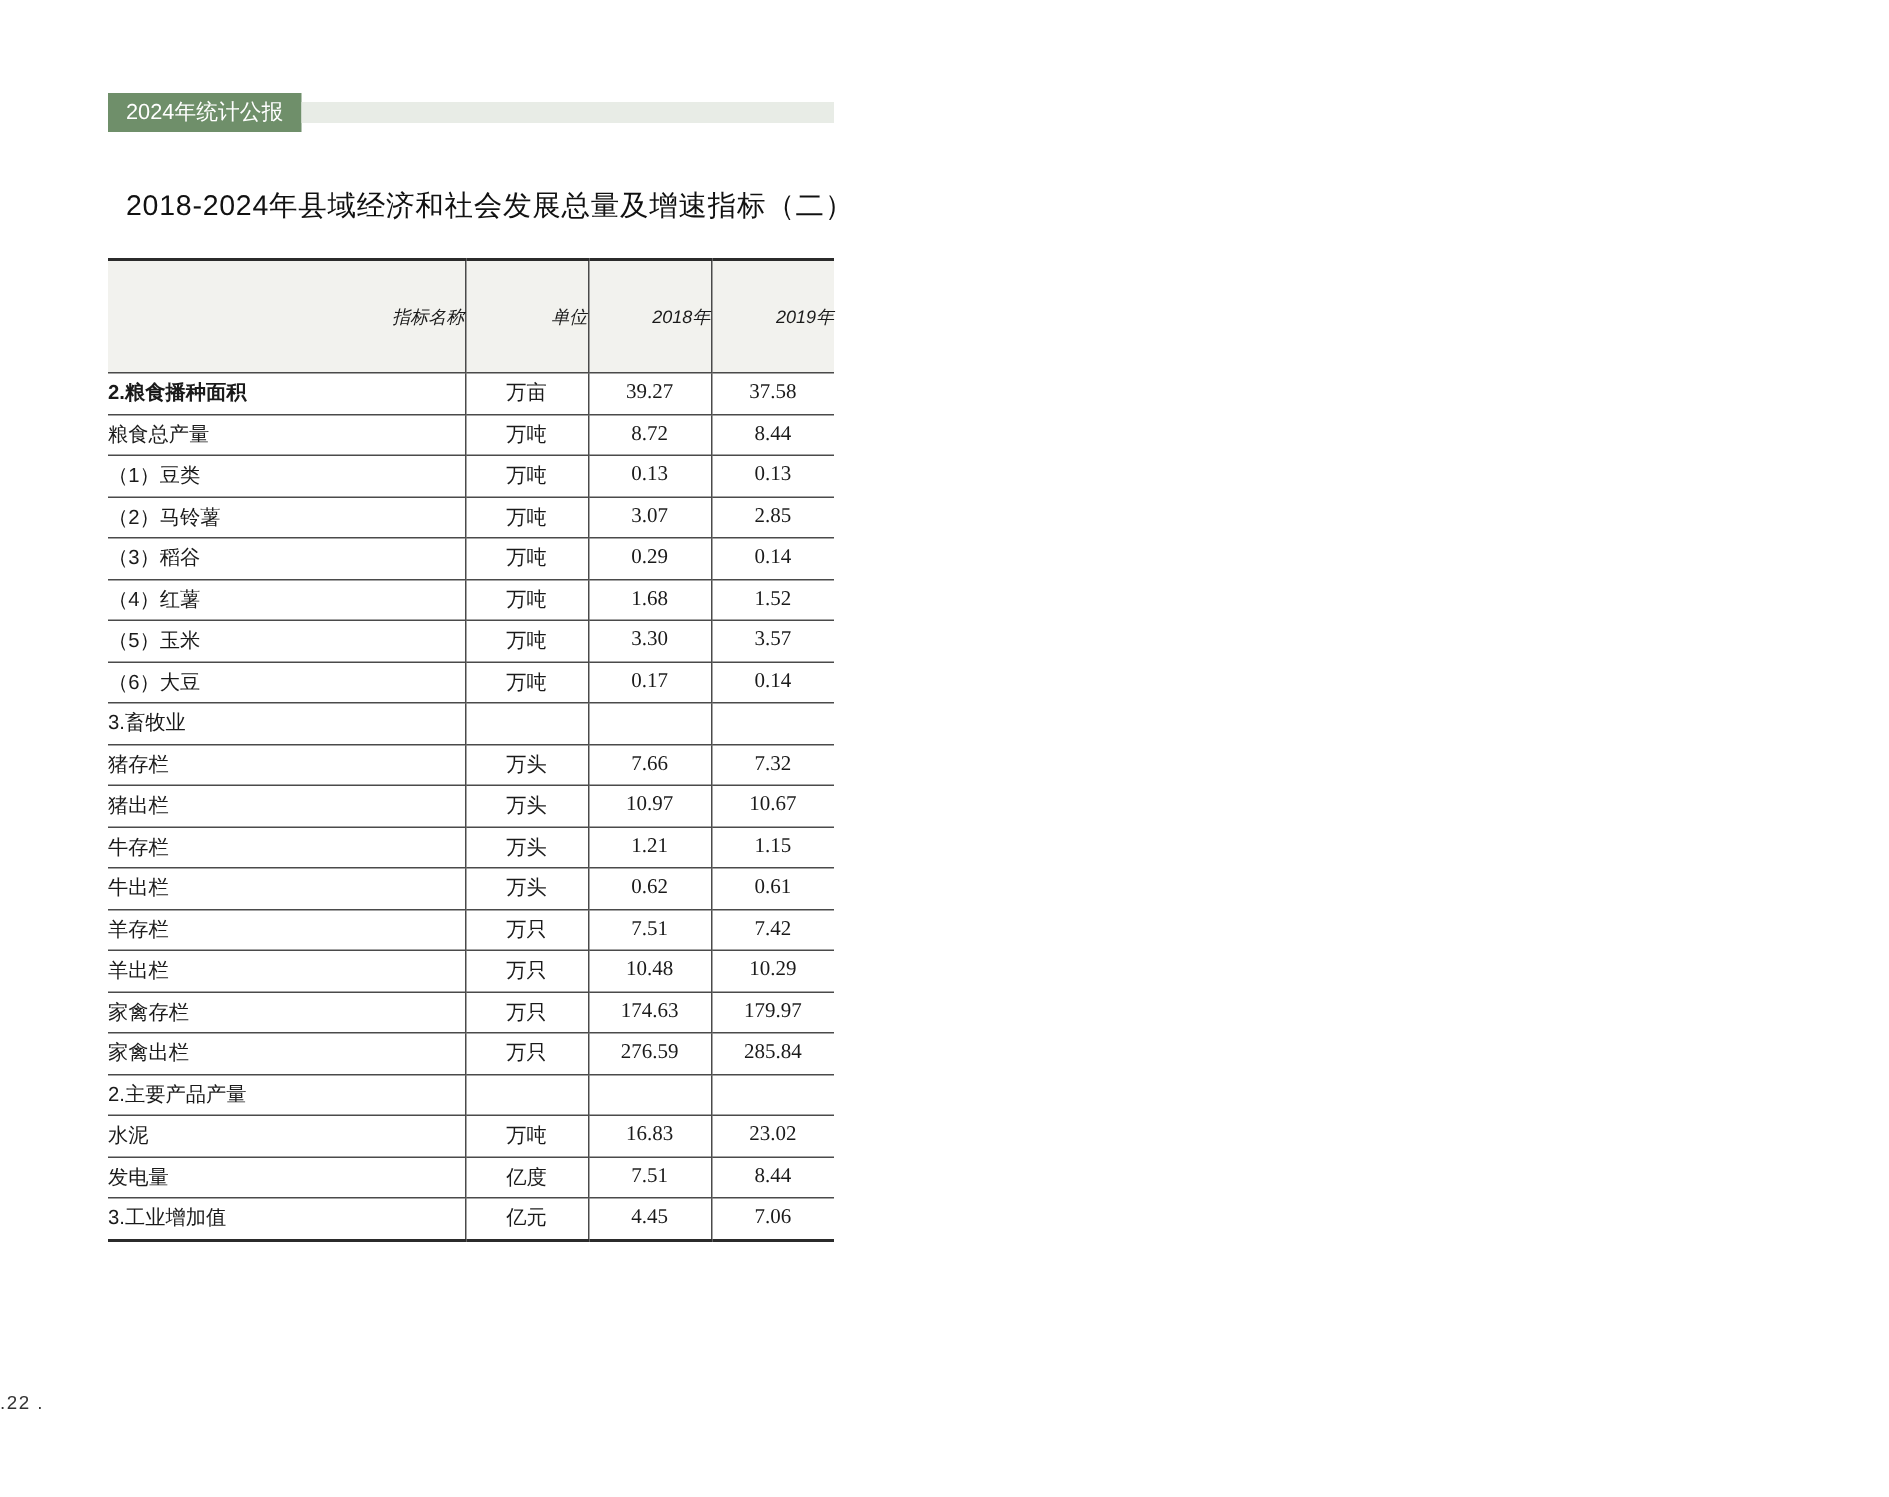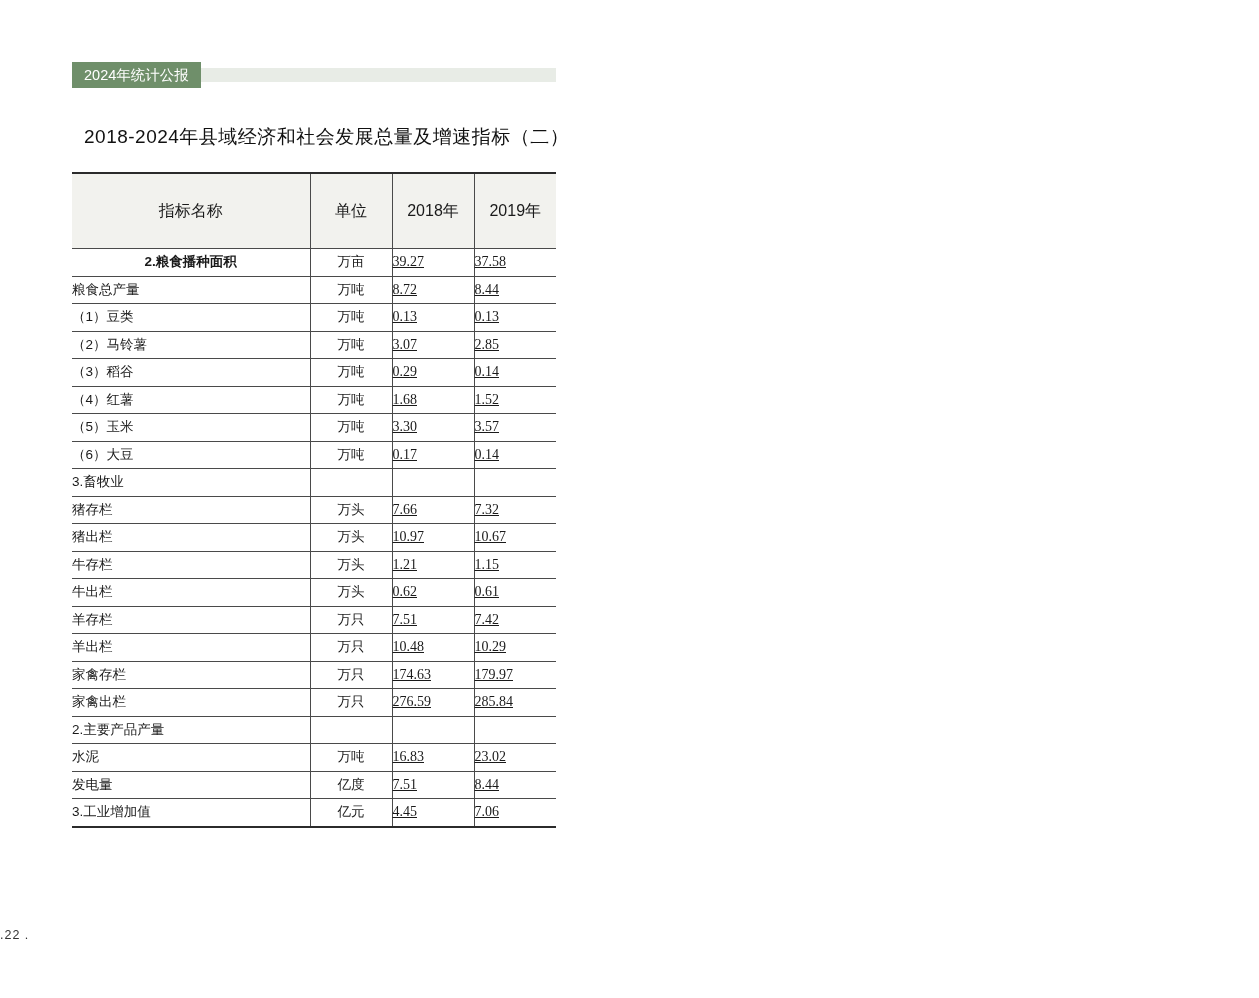--- a/index.html
+++ b/index.html
@@ -71,36 +71,37 @@
     padding: 0;
     font-weight: normal;
     vertical-align: middle;
   }
   
   .tbl { border: none; }
   .tbl .nb-l { border-left: none; }
   .tbl .nb-r { border-right: none; }
 
   .tbl thead td {
-    text-align: center;
+    text-align: right;
     height: 30px;
-    font-size: 16px;
+    font-size: 12px;
     background: #f2f2ee;
+    font-style: italic;
   }
   .tbl thead .hd-tall { height: 74px; }
 
   .tbl tbody td {
     height: 26.5px;
     background: #ffffff;
   }
   .c-name { text-align: left; padding-left: 8px; white-space: nowrap; }
   .c-unit { text-align: center; }
-  .c-num  { text-align: left; padding-right: 12px; font-family: "Liberation Serif", "DejaVu Serif", serif; font-size: 14px; text-decoration: underline; }
-
-  .ind0 { padding-left: 6px; text-align: center; }
+  .c-num  { text-align: center; padding-right: 12px; font-family: "Liberation Serif", "DejaVu Serif", serif; font-size: 14px; }
+
+  .ind0 { padding-left: 6px; }
   .ind1 { padding-left: 20px; margin-left: 12px; }
   .ind2 { padding-left: 34px; }
 
   .thick-top td { border-top: 2px solid #2b2b2b; }
   .thick-bottom td { border-bottom: 2px solid #2b2b2b; }
 
   .folio {
     position: absolute;
     font-size: 12.5px;
     color: #333;

